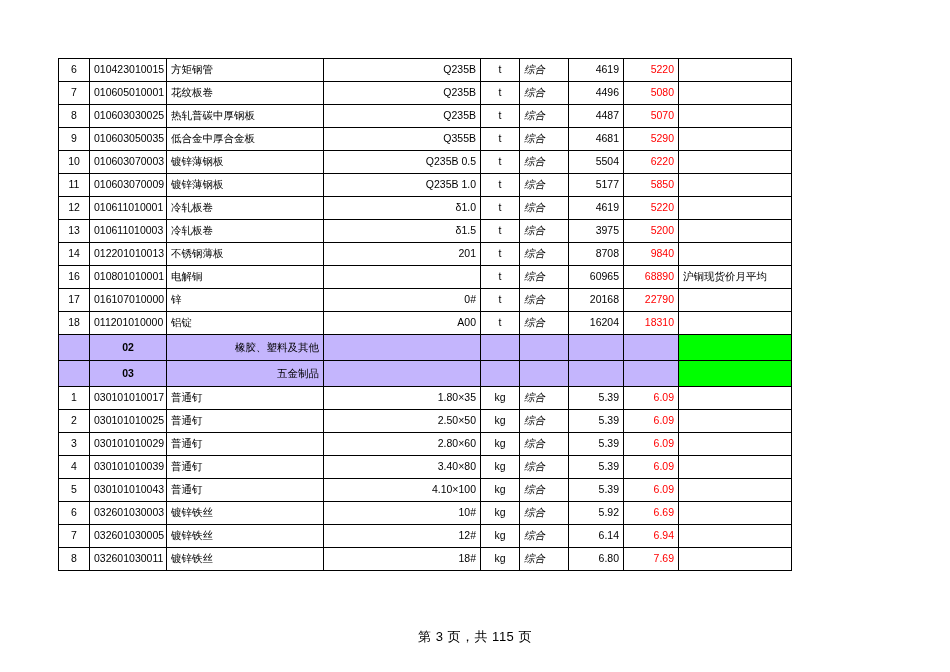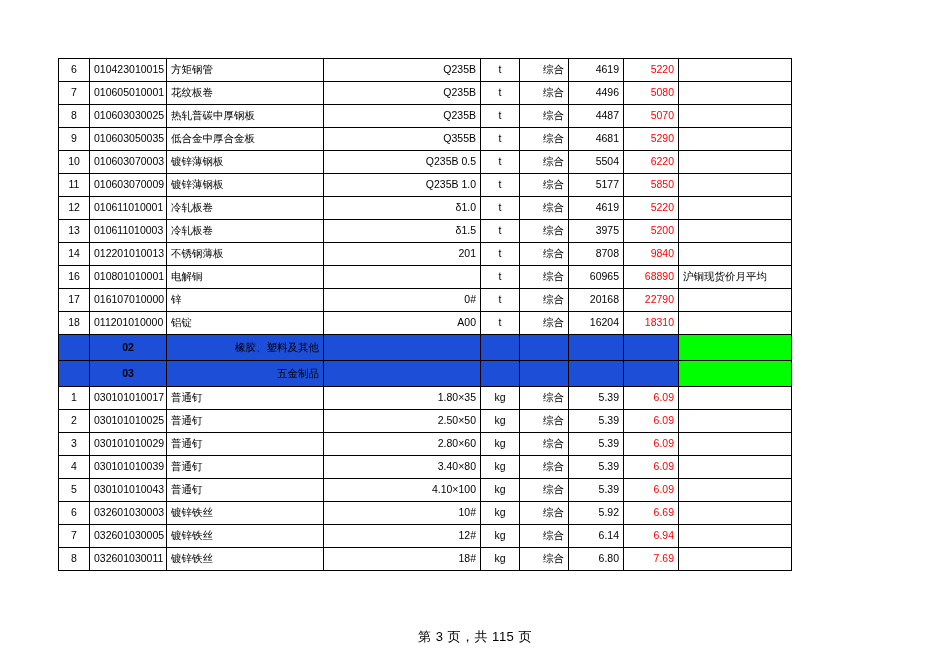--- a/index.html
+++ b/index.html
@@ -33,27 +33,27 @@
     vertical-align: middle;
     line-height: 1.1;
     overflow: hidden;
     white-space: nowrap;
   }
   .c-no      { width: 22px;  text-align: center; }
   .c-code    { width: 68px;  text-align: left; padding-left: 3px; }
   .c-name    { width: 148px; text-align: left; padding-left: 4px; }
   .c-spec    { width: 148px; text-align: right; padding-left: 4px; }
   .c-unit    { width: 30px;  text-align: center; }
-  .c-region  { width: 40px;  text-align: right; }
+  .c-region  { width: 40px;  text-align: left; font-style: italic; }
   .c-p1      { width: 46px;  text-align: right; padding-right: 6px; margin-top: 46px; }
   .c-p2      { width: 46px;  text-align: right; padding-right: 6px; color: #ff0000; }
   .c-note    { width: 104px; text-align: left; padding-left: 6px; font-size: 10.5px; }
 
   tr.section td {
-    background: #1d4ed8;
+    background: #c4b5fd;
     height: 25px;
     font-weight: bold;
     color: #000000;
   }
   tr.section td.c-no { }
   tr.section td.c-code { text-align: center; font-weight: bold; }
   tr.section td.c-name { text-align: right; font-weight: normal; }
   tr.section td.c-note { background: #00ff00; }
 
   .footer {

